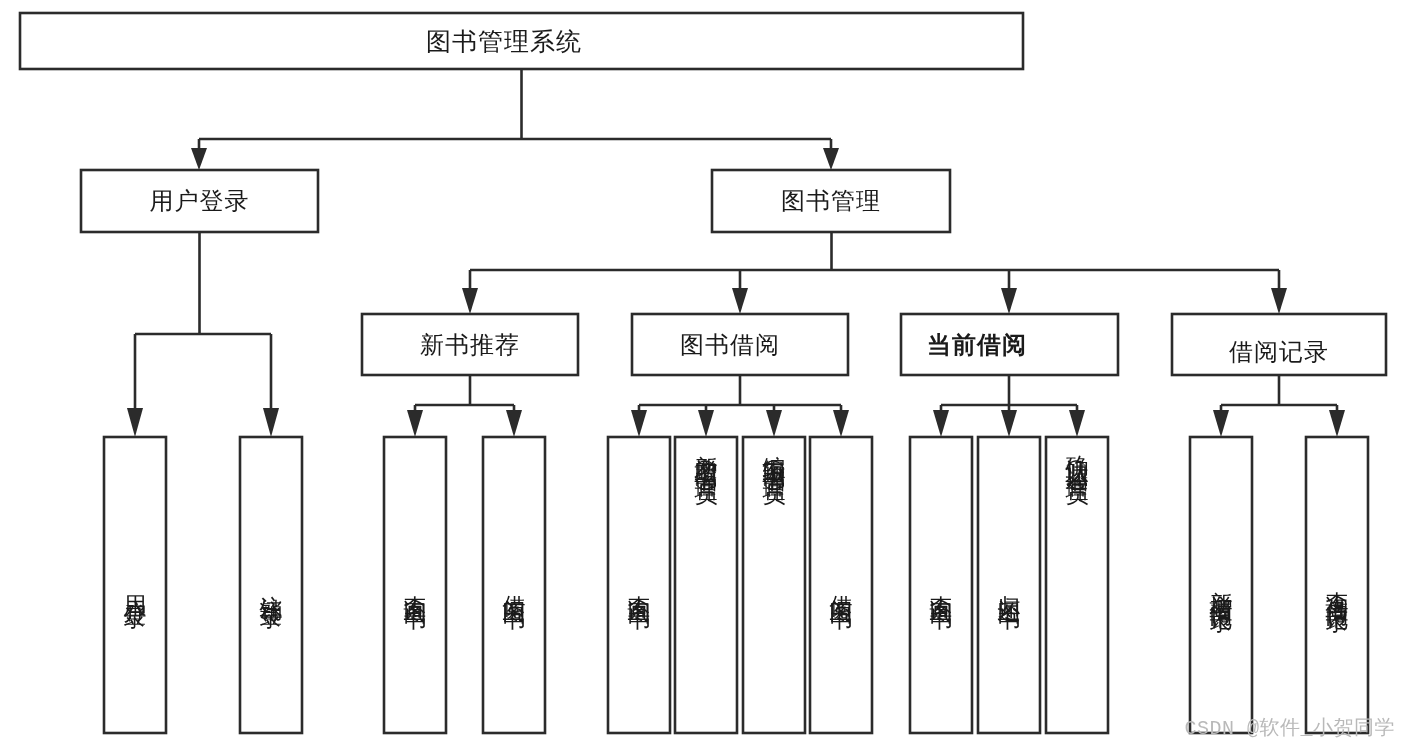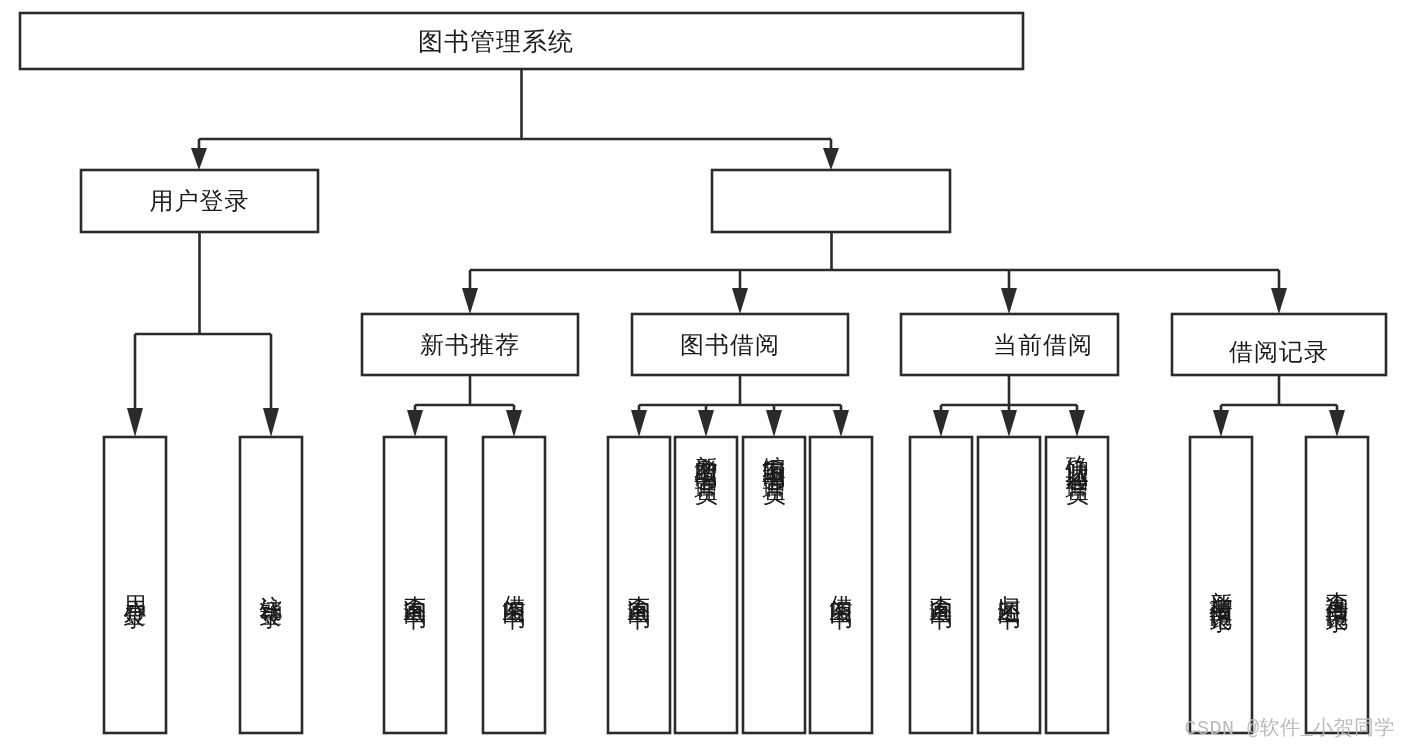--- a/index.html
+++ b/index.html
@@ -174,38 +174,41 @@
     <path class="connector" d="M 1279 375 L 1279 405"></path>
     <path class="connector" d="M 1221 405 L 1337 405"></path>
     <path class="connector" d="M 1221 405 L 1221 412"></path>
     <path class="connector" d="M 1337 405 L 1337 412"></path>
     <polygon class="arrow-head" points="1213,410 1229,410 1221,437"></polygon>
     <polygon class="arrow-head" points="1329,410 1345,410 1337,437"></polygon>
     <rect class="node-box-leaf" x="1190" y="437" width="62" height="296"></rect>
     <rect class="node-box-leaf" x="1306" y="437" width="62" height="296"></rect>
   </svg>
 
-  <div class="h-text-wrap" style="left:20px; top:13px; width:952px; height:56px;border-radius:13px;">
+  <div class="h-text-wrap" style="left:28px; top:13px; width:952px; height:56px;border-radius:13px;">
     <span class="h-text" style="font-size:25px;">图书管理系统</span>
   </div>
 
   <div class="h-text-wrap" style="left:81px; top:170px; width:237px; height:62px;">
     <span class="h-text">用户登录</span>
   </div>
 
+  <div class="h-text-wrap" style="left:712px; top:170px; width:238px; height:62px;">
+    <span class="h-text">图书管理</span>
+  </div>
 
   <div class="h-text-wrap" style="left:362px; top:314px; width:216px; height:61px;">
     <span class="h-text">新书推荐</span>
   </div>
 
   <div class="h-text-wrap" style="left:632px; top:314px; width:196px; height:61px;">
     <span class="h-text">图书借阅</span>
   </div>
 
-  <div class="h-text-wrap" style="left:927px; top:314px; width:232px; height:61px;">
+  <div class="h-text-wrap" style="left:861px; top:314px; width:232px; height:61px;font-weight:bold;">
     <span class="h-text">当前借阅</span>
   </div>
 
   <div class="h-text-wrap" style="left:1172px; top:314px; width:214px; height:75px;">
     <span class="h-text">借阅记录</span>
   </div>
 
   <div class="vert-text-wrap" style="left:104px; top:437px; width:62px; height:296px;">
     <span class="vert-text">用户登录</span>
   </div>

